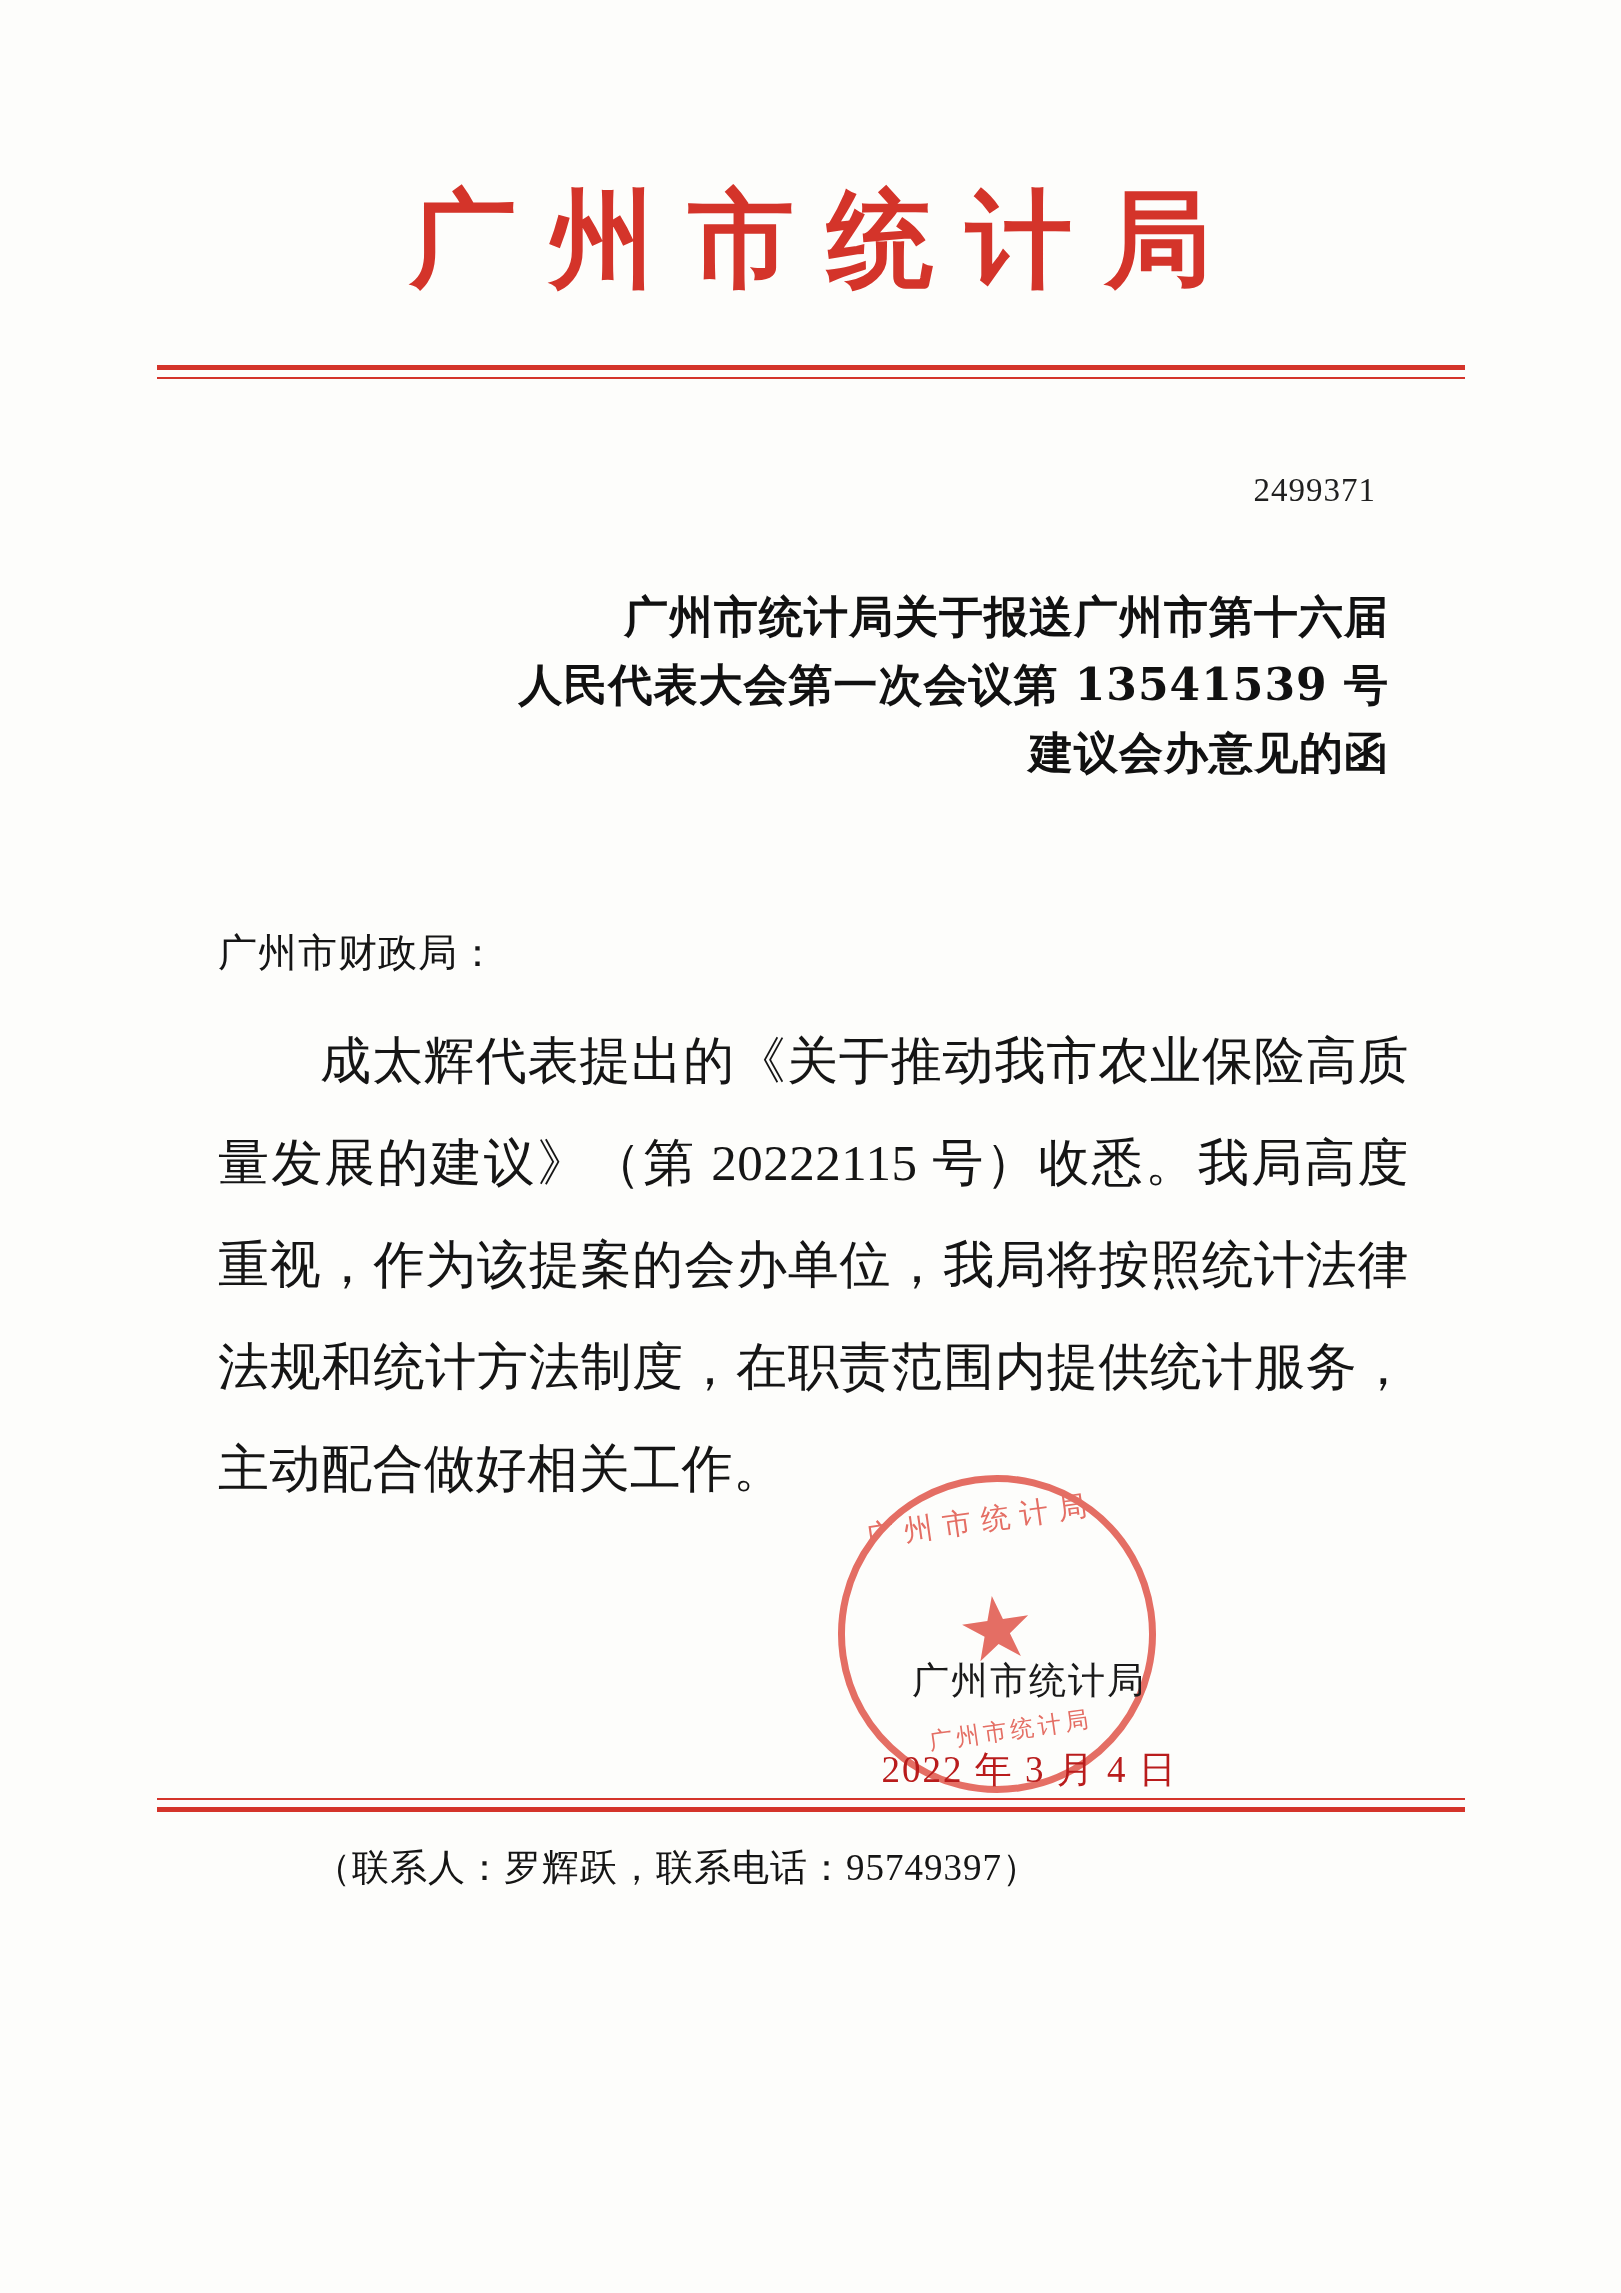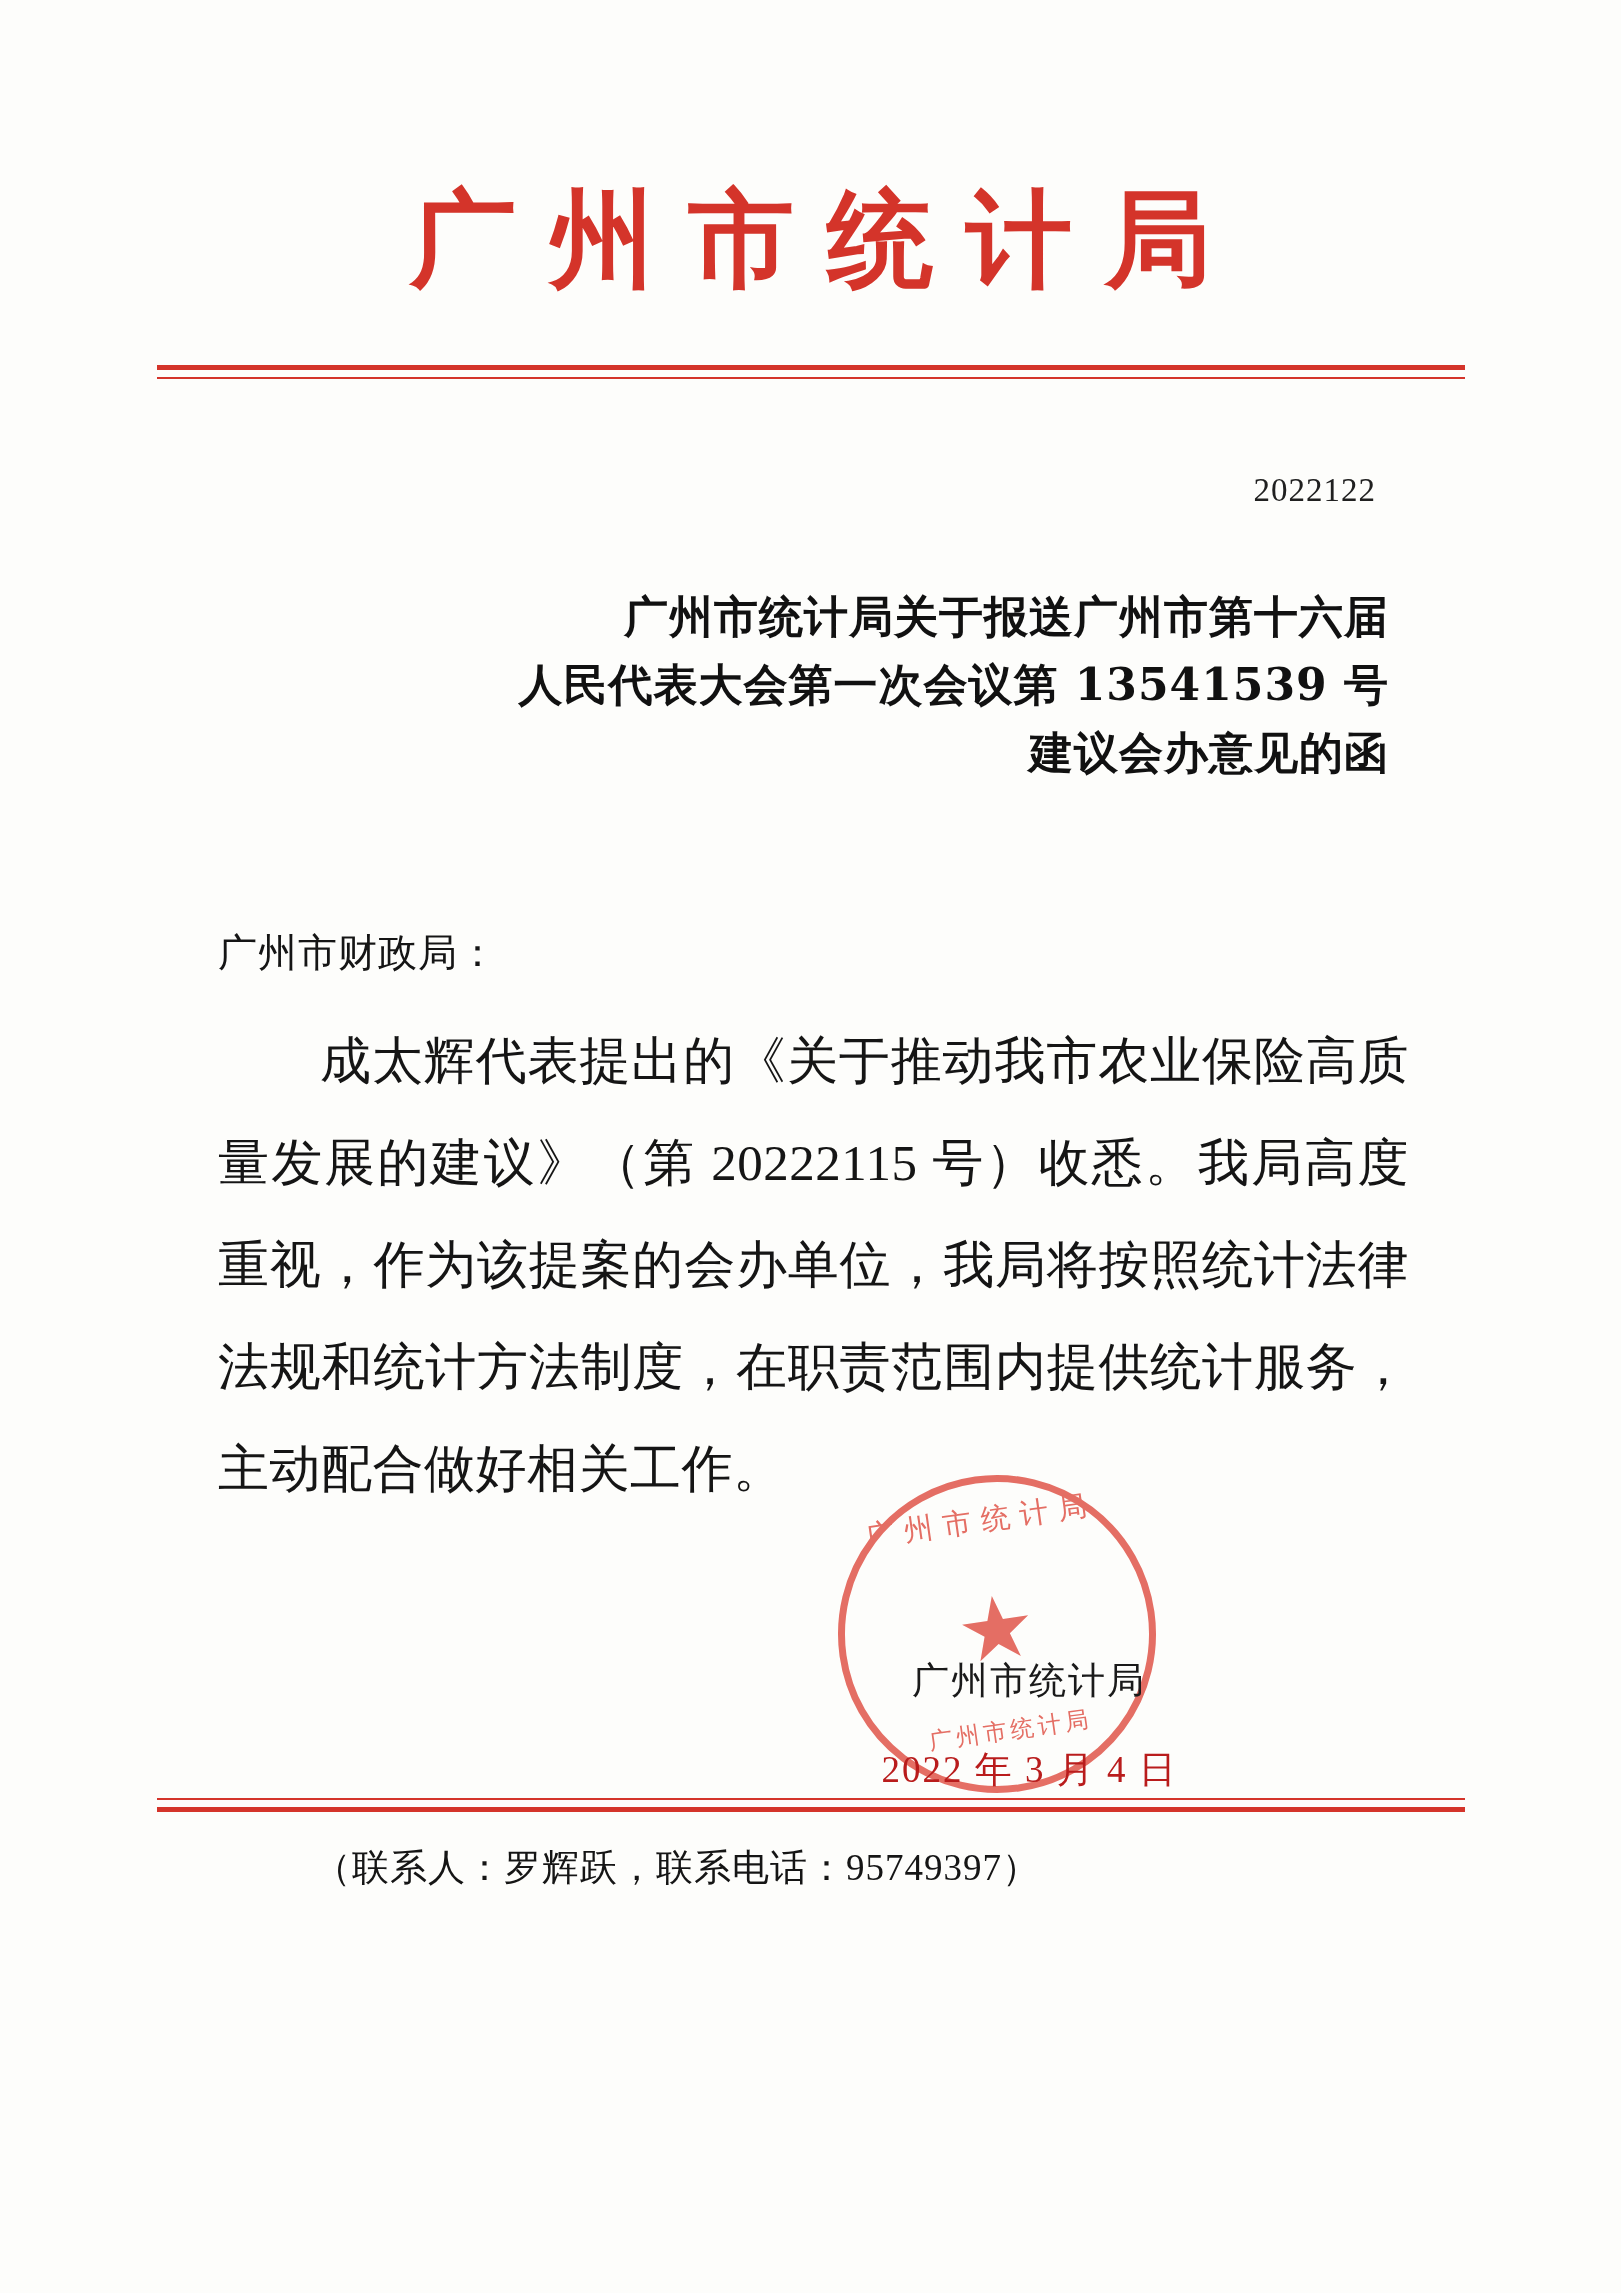--- a/index.html
+++ b/index.html
@@ -226,21 +226,21 @@
 
   <div class="letterhead">
     <div class="letterhead-title">广州市统计局</div>
   </div>
 
   <div class="rule-wrap">
     <div class="rule-thick"></div>
     <div class="rule-thin"></div>
   </div>
 
-  <div class="doc-number">2022122</div>
+  <div class="doc-number">2499371</div>
 
   <div class="doc-title">
     <span class="line">广州市统计局关于报送广州市第十六届</span>
     <span class="line">人民代表大会第一次会议第 13541539 号</span>
     <span class="line">建议会办意见的函</span>
   </div>
 
   <div class="recipient">广州市财政局：</div>
 
   <div class="body-text">

